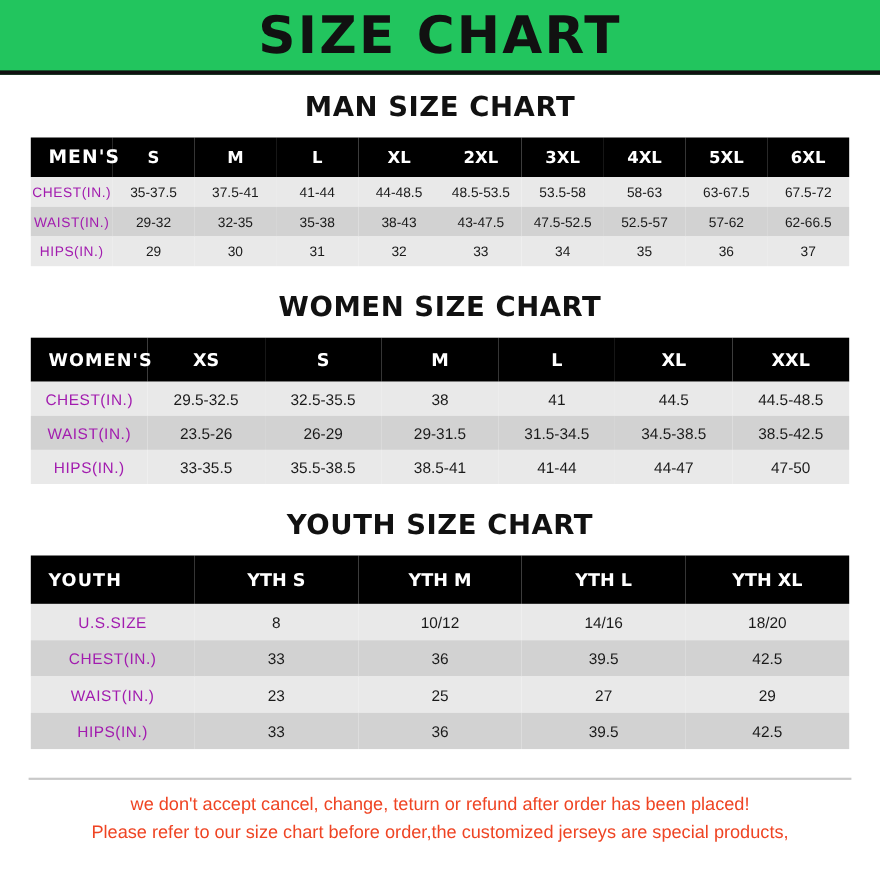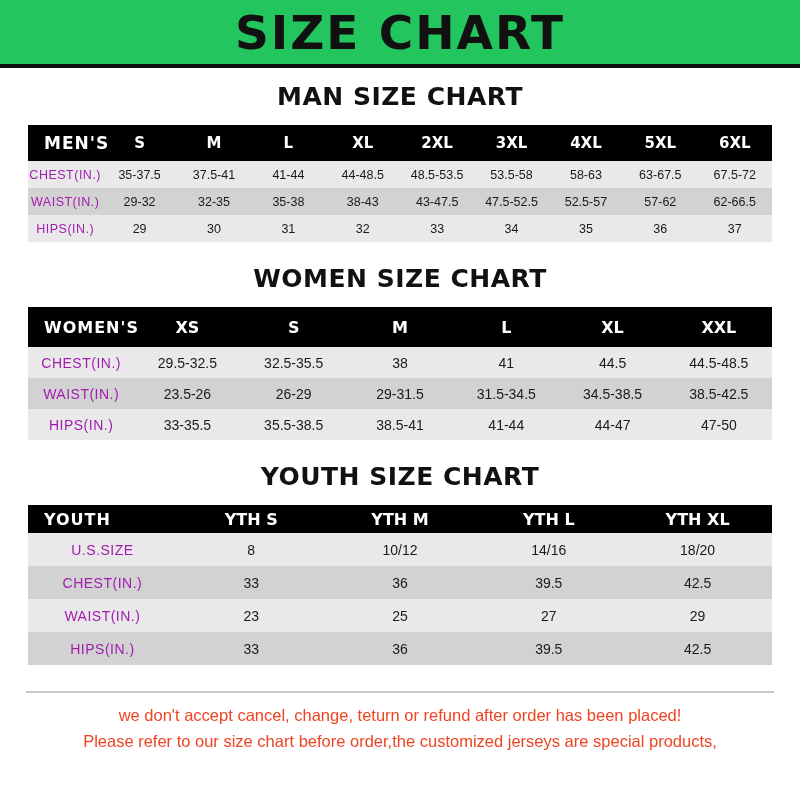--- a/index.html
+++ b/index.html
@@ -86,21 +86,21 @@
     text-align: center;
     font-size: 13px;
     letter-spacing: 0.5px;
     color: #a21caf;
   }
   
   #men-table thead th { height: 36px; }
   #men-table tbody td { height: 27px; font-size: 12.5px; }
   #women-table thead th { height: 40px; font-size: 16px; text-align: center; }
   #women-table tbody td { height: 31px; font-size: 14px; }
-  #youth-table thead th { height: 28px; font-size: 16px; }
+  #youth-table thead th { height: 44px; font-size: 16px; }
   #youth-table tbody td { height: 33px; font-size: 14px; }
 
   .gap-s { height: 14px; }
   .gap-m { height: 22px; }
   .gap-l { height: 26px; }
 
   
   .note {
     padding: 0 26px;
     text-align: center;

